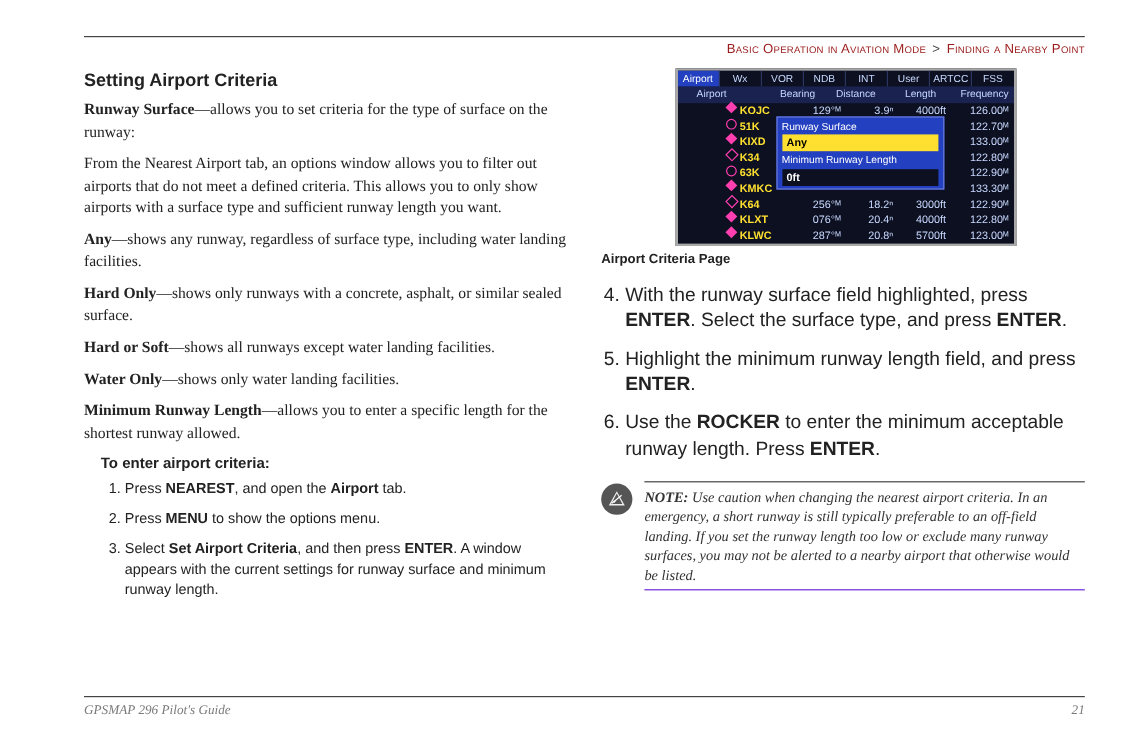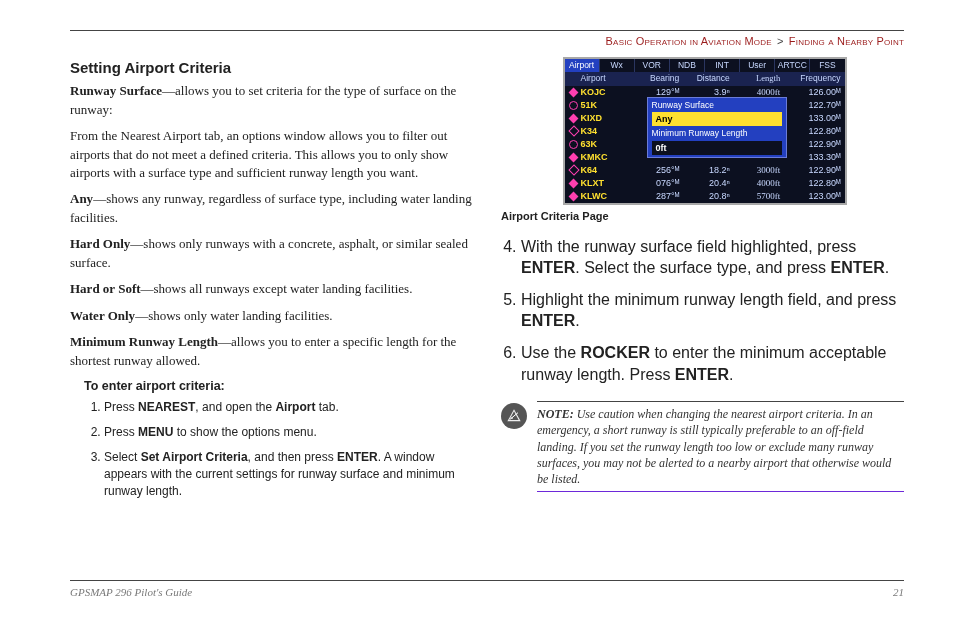--- a/index.html
+++ b/index.html
@@ -119,29 +119,30 @@
   .head-row {
     display: flex;
     background: #1a2350;
     padding: 1px 2px;
     font-size: 8.5px;
   }
   .c-mark { width: 14px; }
   .c-apt  { flex: 1.1; }
   .c-brg  { flex: 0.9; text-align: right; padding-right: 6px; }
   .c-dist { flex: 0.9; text-align: right; padding-right: 6px; }
-  .c-len  { flex: 0.9; text-align: right; padding-right: 6px; font-family: Liberation Serif, serif; }
+  .c-len  { flex: 0.9; text-align: right; padding-right: 6px; }
   .c-freq { flex: 1.1; text-align: right; padding-right: 2px; }
   .data-row {
     display: flex;
-    align-items: center;
+    align-items: flex-start;
     padding: 0 2px;
     font-size: 9px;
     position: relative;
     height: 13px;
+    margin-left: 36px;
   }
   .data-row .mark {
     width: 14px;
     display: inline-flex;
     align-items: center;
     justify-content: center;
   }
   .mark-diamond-filled {
     width: 7px; height: 7px; background: #ff3fb0;
     transform: rotate(45deg);

